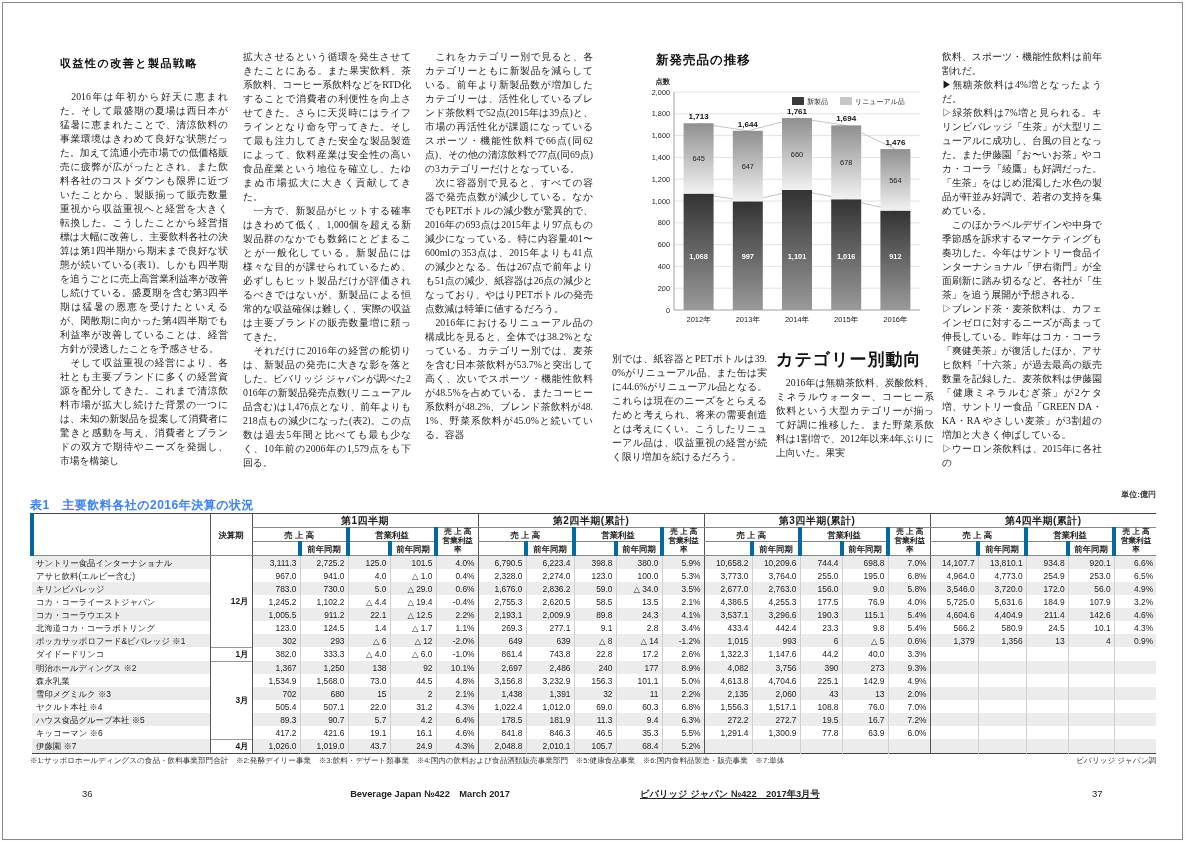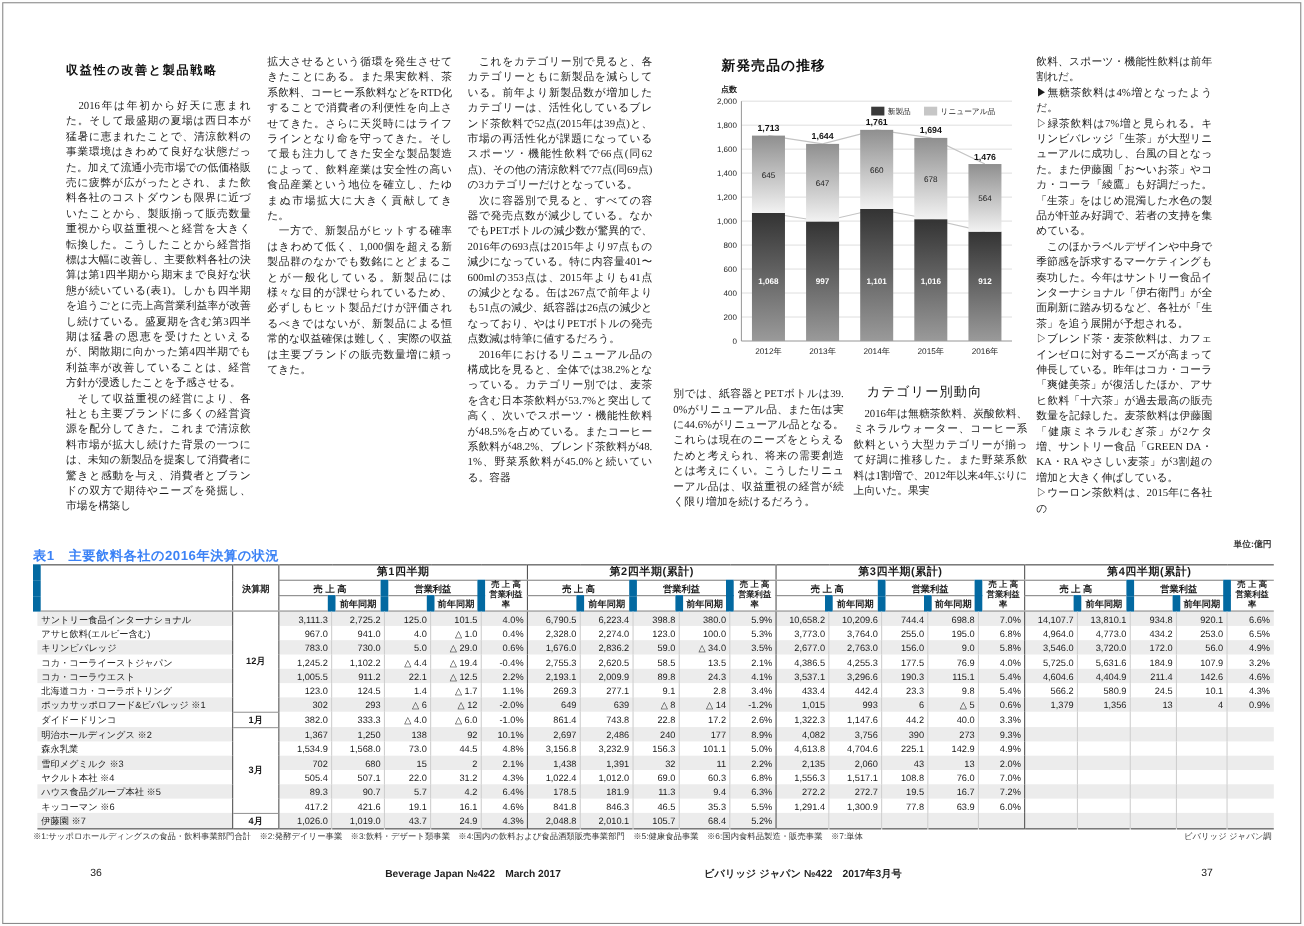--- a/index.html
+++ b/index.html
@@ -6,56 +6,57 @@
   body{
     width:1185px;height:842px;position:relative;background:#fdfdfd;
     font-family:"Liberation Sans",sans-serif;color:#222;overflow:hidden;
   }
   .sheet{position:absolute;inset:2px;border:1px solid #8a8a8a;background:#fff;}
   .abs{position:absolute;}
   
   .art-title{font-family:"Liberation Serif",serif;font-weight:bold;font-size:11px;letter-spacing:1.5px;color:#111;}
   .col p{margin:0;font-family:"Liberation Serif",serif;font-size:9.8px;line-height:14px;
          text-align:justify;word-break:break-all;color:#1c1c1c;}
-  .sub-head{font-weight:normal;font-size:12px;color:#111;margin-bottom:5px;letter-spacing:1px;margin-left:12px;}
+  .sub-head{font-weight:bold;font-size:17px;color:#111;margin-bottom:5px;letter-spacing:1px;}
   .chart-title{font-weight:bold;font-size:12.5px;color:#111;letter-spacing:1px;text-align:center;}
   
   svg{font-family:"Liberation Sans",sans-serif;}
   
   .tbl-title{font-weight:bold;font-size:12px;color:#3b82f6;letter-spacing:0.5px;}
   .unit{font-size:8px;color:#333;text-align:right;}
   table.fin{border-collapse:collapse;table-layout:fixed;width:1126px;
             border-top:1.4px solid #444;border-bottom:1.4px solid #444;font-size:8.4px;color:#1a1a1a;}
   table.fin th{font-weight:bold;text-align:center;padding:0 2px;height:13px;line-height:12px;
-               border-bottom:1px solid #888;border-left:7px solid #0369a1;background:#fff;}
+               border-bottom:1px solid #888;border-left:4px solid #0369a1;background:#fff;}
   table.fin th.grp, table.fin td.grp{border-left:1.2px solid #555;}
   table.fin th.qtr{font-size:10px;letter-spacing:0.5px;}
   table.fin th.margin-h{white-space:pre-line;font-size:7.6px;line-height:1.15;}
   table.fin td{padding:0 3px;height:13px;line-height:12px;text-align:right;border-left:1px solid #cfcfcf;}
   table.fin tbody tr:nth-child(odd) td{background:#ececec;}
   table.fin td.name{text-align:left;border-left:none;padding-left:4px;}
-  table.fin td.fiscal{text-align:center;background:#fff !important;border-top:1px solid #999;font-weight:bold;}
+  table.fin td.fiscal{background:#fff !important;border-top:1px solid #999;font-weight:bold;}
   .footnote-row{display:flex;justify-content:space-between;font-size:7.6px;color:#333;gap:31px;}
   .footer-text{font-size:9.3px;font-weight:bold;color:#222;}
   .pageno{font-size:9.5px;color:#222;}
 </style>
 </head>
 <body>
 
 <div class="sheet"></div>
 
 <div class="abs art-title" style="left:60px;top:56px;">収益性の改善と製品戦略</div>
 
 <div class="abs col" style="left:60px;top:90px;width:168px;height:392px;">
     <p>　2016年は年初から好天に恵まれた。そして最盛期の夏場は西日本が猛暑に恵まれたことで、清涼飲料の事業環境はきわめて良好な状態だった。加えて流通小売市場での低価格販売に疲弊が広がったとされ、また飲料各社のコストダウンも限界に近づいたことから、製販揃って販売数量重視から収益重視へと経営を大きく転換した。こうしたことから経営指標は大幅に改善し、主要飲料各社の決算は第1四半期から期末まで良好な状態が続いている(表1)。しかも四半期を追うごとに売上高営業利益率が改善し続けている。盛夏期を含む第3四半期は猛暑の恩恵を受けたといえるが、閑散期に向かった第4四半期でも利益率が改善していることは、経営方針が浸透したことを予感させる。</p>
     <p>　そして収益重視の経営により、各社とも主要ブランドに多くの経営資源を配分してきた。これまで清涼飲料市場が拡大し続けた背景の一つには、未知の新製品を提案して消費者に驚きと感動を与え、消費者とブランドの双方で期待やニーズを発掘し、市場を構築し</p>
   </div>
 <div class="abs col" style="left:243px;top:50px;width:168px;height:432px;">
     <p>拡大させるという循環を発生させてきたことにある。また果実飲料、茶系飲料、コーヒー系飲料などをRTD化することで消費者の利便性を向上させてきた。さらに天災時にはライフラインとなり命を守ってきた。そして最も注力してきた安全な製品製造によって、飲料産業は安全性の高い食品産業という地位を確立し、たゆまぬ市場拡大に大きく貢献してきた。</p>
     <p>　一方で、新製品がヒットする確率はきわめて低く、1,000個を超える新製品群のなかでも数銘にとどまることが一般化している。新製品には様々な目的が課せられているため、必ずしもヒット製品だけが評価されるべきではないが、新製品による恒常的な収益確保は難しく、実際の収益は主要ブランドの販売数量増に頼ってきた。</p>
+    <p>　それだけに2016年の経営の舵切りは、新製品の発売に大きな影を落とした。ビバリッジ ジャパンが調べた2016年の新製品発売点数(リニューアル品含む)は1,476点となり、前年よりも218点もの減少になった(表2)。この点数は過去5年間と比べても最も少なく、10年前の2006年の1,579点をも下回る。</p>
   </div>
 <div class="abs col" style="left:425px;top:50px;width:168px;height:432px;">
     <p>　これをカテゴリー別で見ると、各カテゴリーともに新製品を減らしている。前年より新製品数が増加したカテゴリーは、活性化しているブレンド茶飲料で52点(2015年は39点)と、市場の再活性化が課題になっているスポーツ・機能性飲料で66点(同62点)、その他の清涼飲料で77点(同69点)の3カテゴリーだけとなっている。</p>
     <p>　次に容器別で見ると、すべての容器で発売点数が減少している。なかでもPETボトルの減少数が驚異的で、2016年の693点は2015年より97点もの減少になっている。特に内容量401〜600mlの353点は、2015年よりも41点の減少となる。缶は267点で前年よりも51点の減少、紙容器は26点の減少となっており、やはりPETボトルの発売点数減は特筆に値するだろう。</p>
     <p>　2016年におけるリニューアル品の構成比を見ると、全体では38.2%となっている。カテゴリー別では、麦茶を含む日本茶飲料が53.7%と突出して高く、次いでスポーツ・機能性飲料が48.5%を占めている。またコーヒー系飲料が48.2%、ブレンド茶飲料が48.1%、野菜系飲料が45.0%と続いている。容器</p>
   </div>
 
 <div class="abs chart-title" style="left:656px;top:52px;">新発売品の推移</div>
 
 <svg id="chart-svg" class="abs" style="left:628px;top:70px;" width="302" height="272" viewBox="0 0 302 272">
@@ -263,21 +264,21 @@
           <td>123.0</td>
           <td>100.0</td>
           <td>5.3%</td>
           <td class="grp">3,773.0</td>
           <td>3,764.0</td>
           <td>255.0</td>
           <td>195.0</td>
           <td>6.8%</td>
           <td class="grp">4,964.0</td>
           <td>4,773.0</td>
-          <td>434.2</td>
+          <td>254.9</td>
           <td>253.0</td>
           <td>6.5%</td>
         </tr>
         <tr>
           <td class="name">キリンビバレッジ</td>
           <td class="grp">783.0</td>
           <td>730.0</td>
           <td>5.0</td>
           <td>△ 29.0</td>
           <td>0.6%</td>
@@ -579,14 +580,14 @@
       </tbody>
     </table>
   <div class="footnote-row" style="margin-top:2px;">
     <span>※1:サッポロホールディングスの食品・飲料事業部門合計　※2:発酵デイリー事業　※3:飲料・デザート類事業　※4:国内の飲料および食品酒類販売事業部門　※5:健康食品事業　※6:国内食料品製造・販売事業　※7:単体</span>
     <span>ビバリッジ ジャパン調</span>
   </div>
 </div>
 
 <div class="abs pageno" style="left:82px;top:788px;">36</div>
 <div class="abs footer-text" style="left:280px;top:788px;width:300px;text-align:center;">Beverage Japan №422　March 2017</div>
-<div class="abs footer-text" style="left:640px;top:788px;">ビバリッジ ジャパン №422　2017年3月号</div>
+<div class="abs footer-text" style="left:640px;top:788px;text-decoration:underline;">ビバリッジ ジャパン №422　2017年3月号</div>
 <div class="abs pageno" style="left:1092px;top:788px;">37</div>
 
 </body></html>

